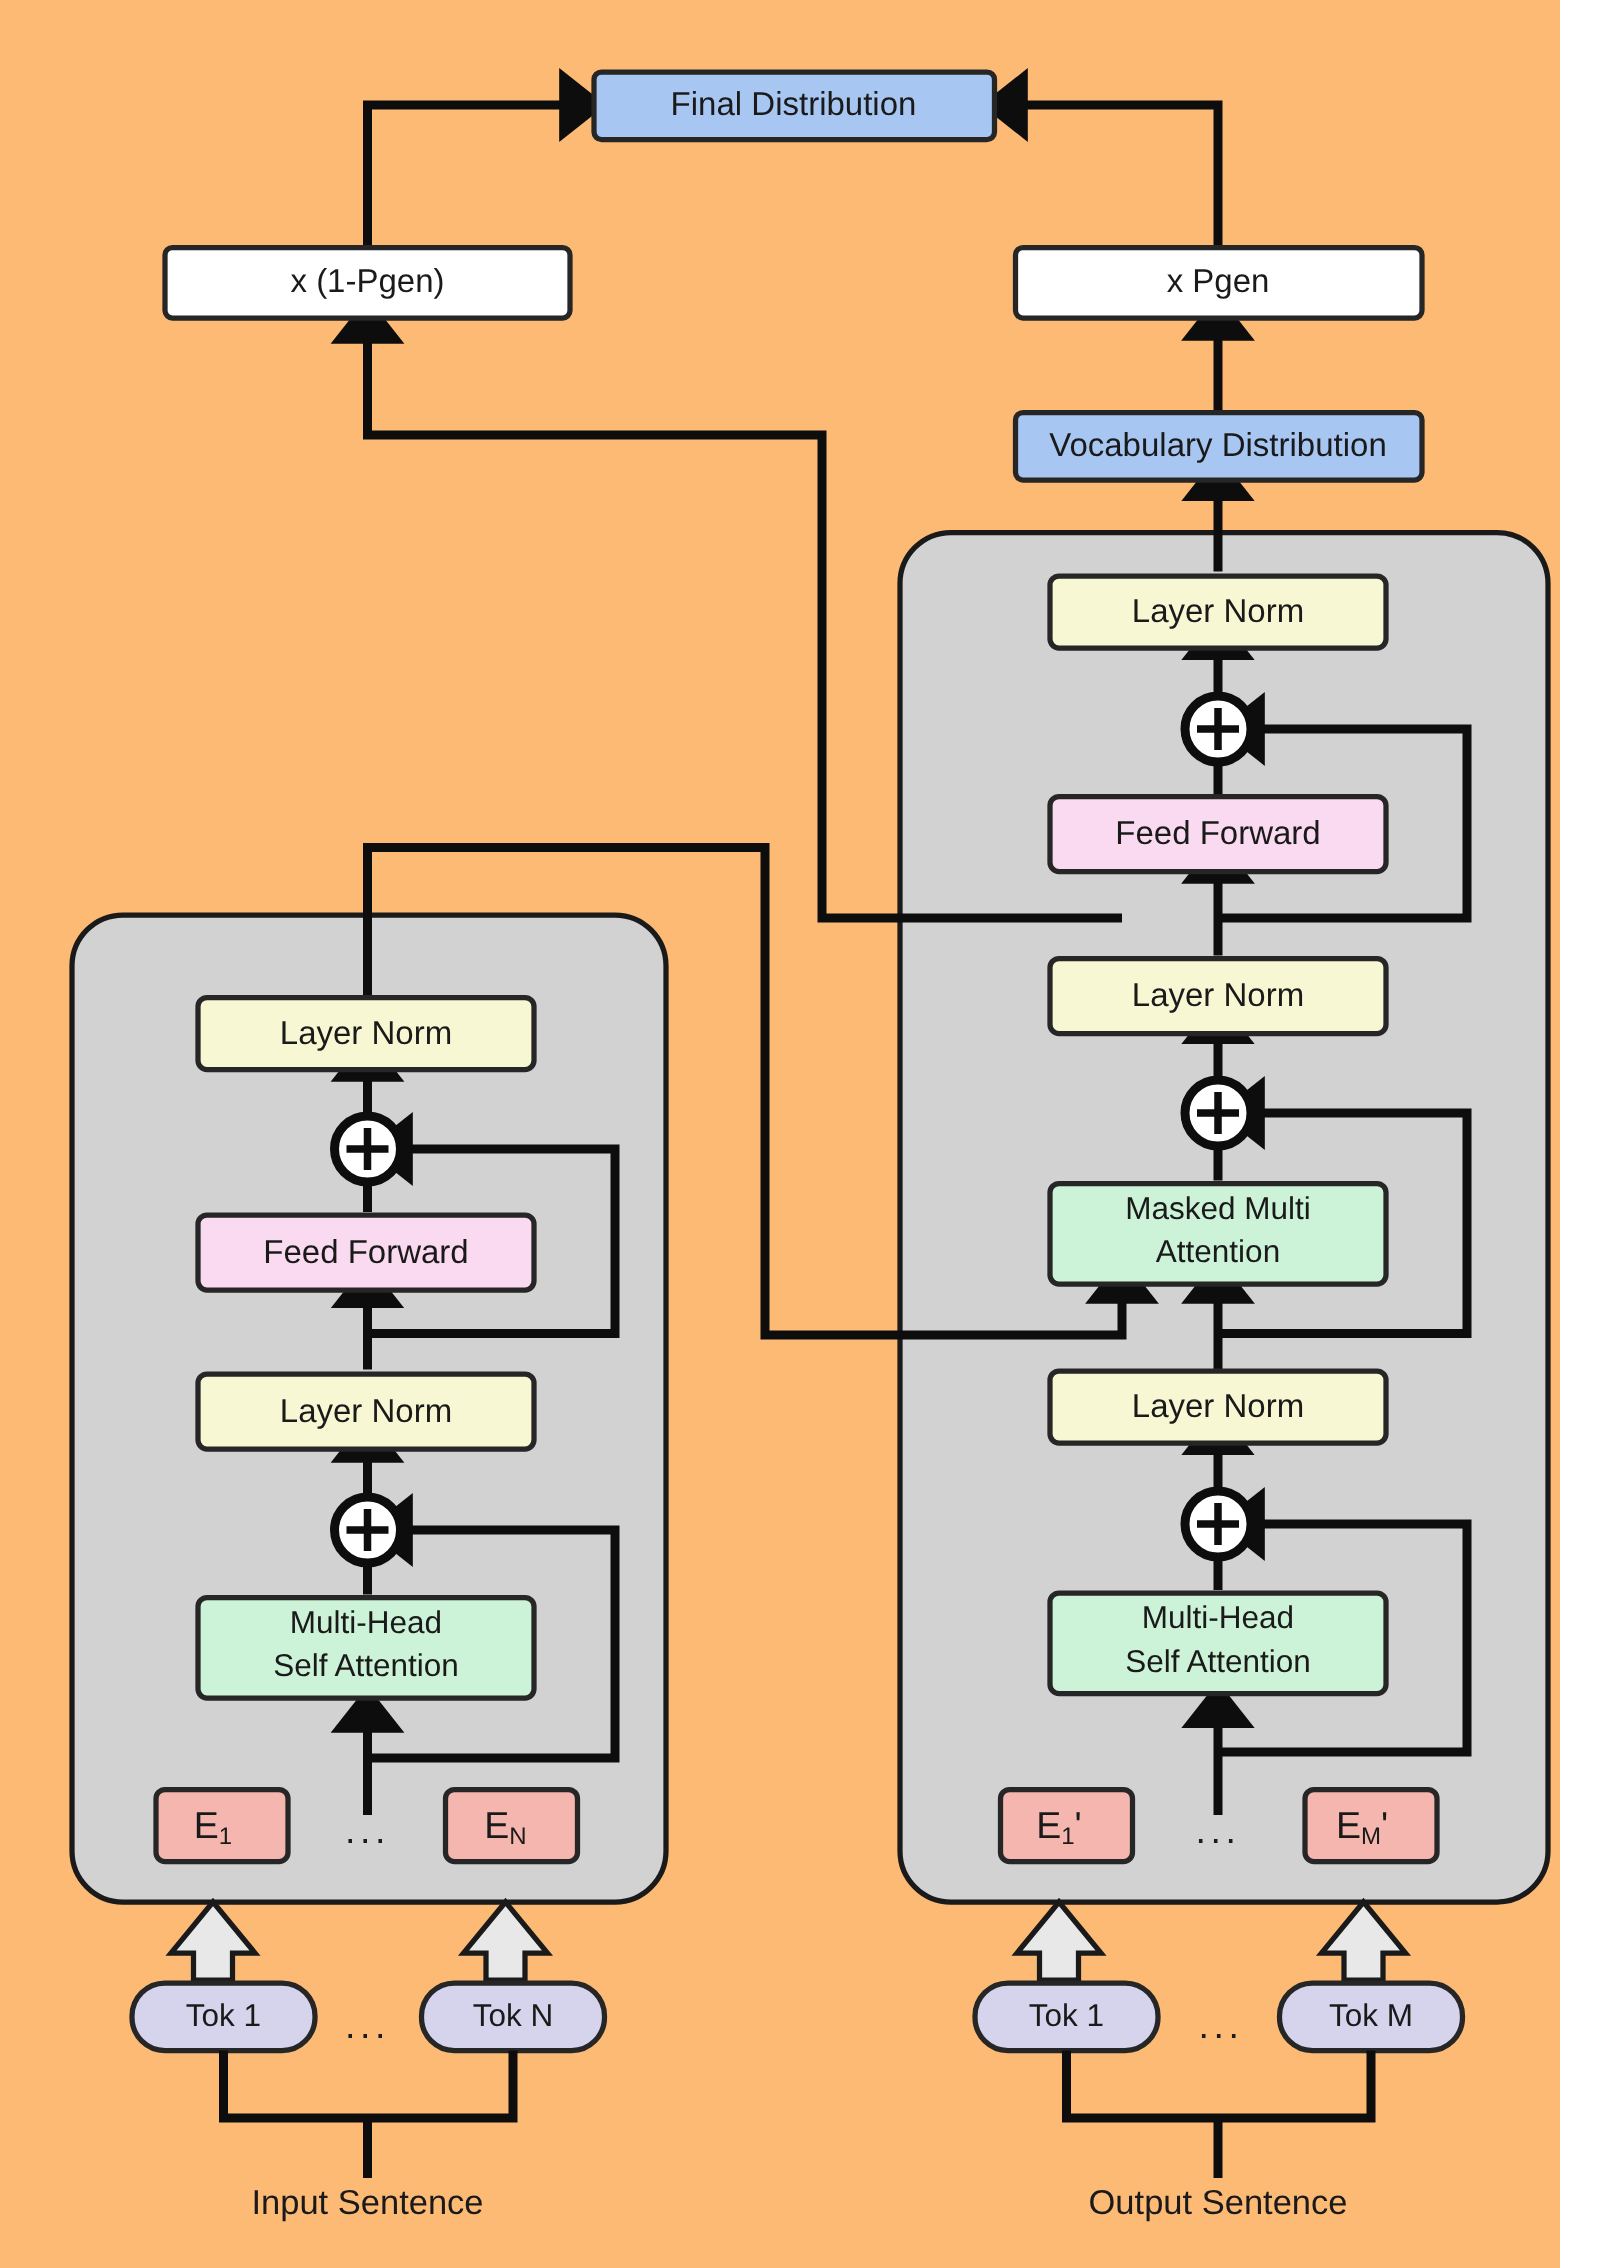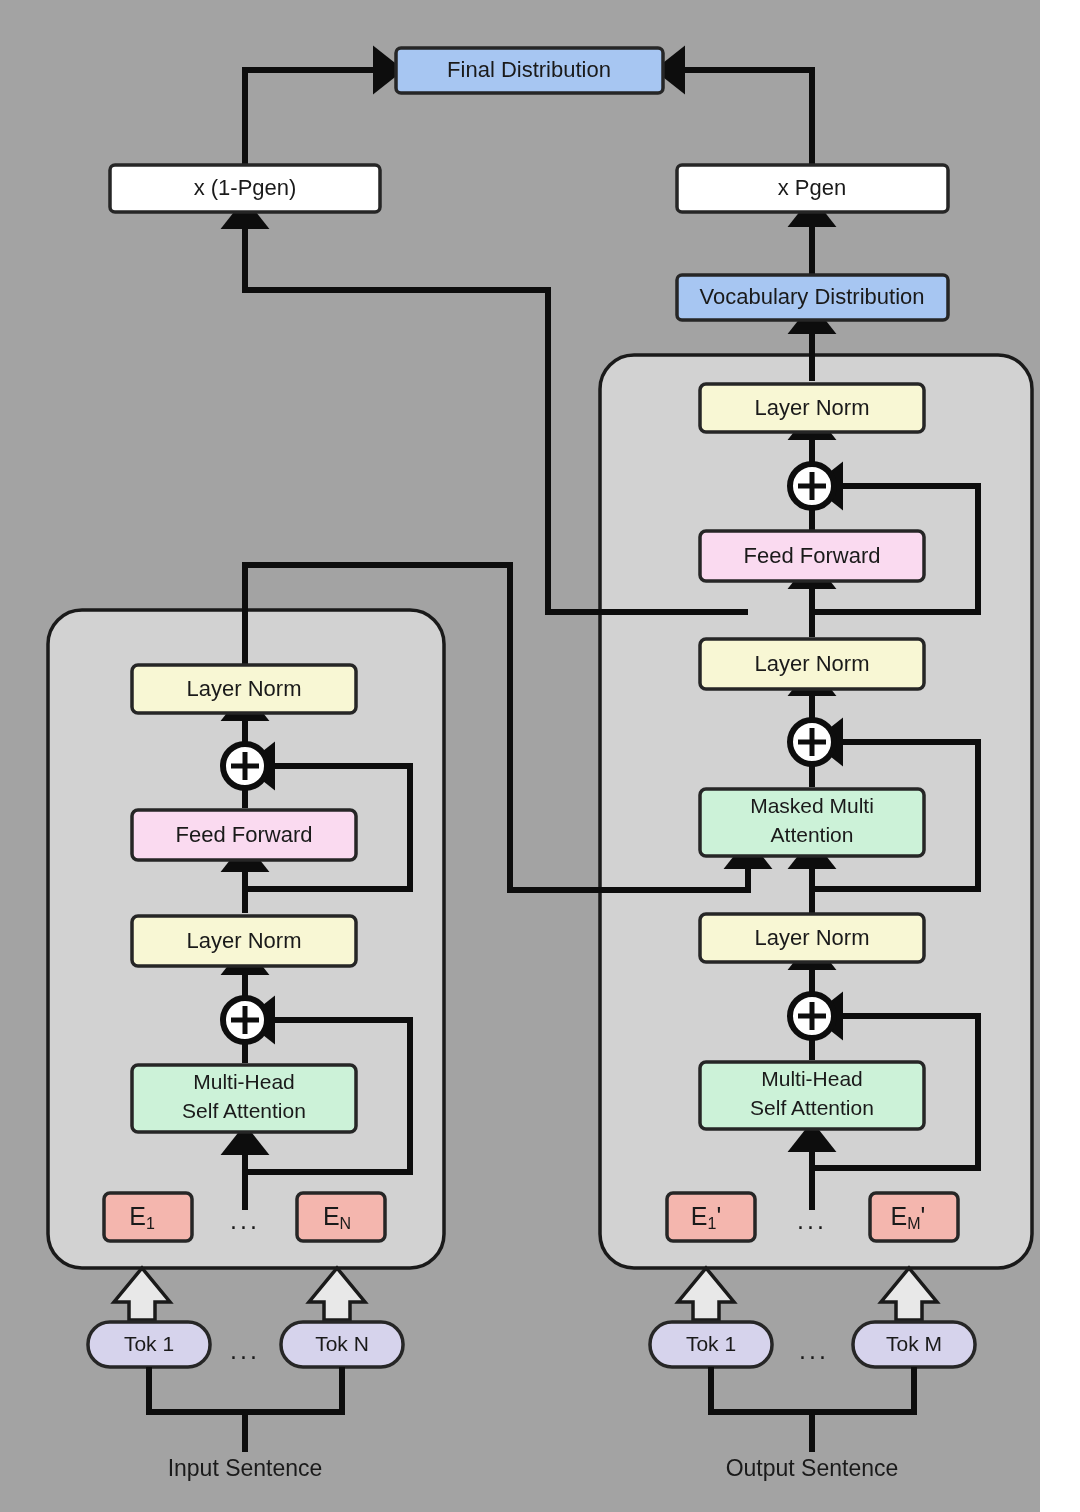--- a/index.html
+++ b/index.html
@@ -1,17 +1,17 @@
 <!DOCTYPE html>
 <html><head>
 <meta charset="utf-8">
 <style>
   html,body{margin:0;padding:0;background:#ffffff;}
   body{width:1080px;height:1512px;overflow:hidden;font-family:"Liberation Sans",sans-serif;}
-  #stage{position:relative;width:1040px;height:1512px;background:#a3a3a3;}
+  #stage{position:relative;width:1040px;height:1512px;background:#fdba74;}
   svg{display:block;}
   .boxtext{font-family:"Liberation Sans",sans-serif;font-size:22px;fill:#1a1a1a;text-anchor:middle;dominant-baseline:middle;}
   .boxtext.sm{font-size:21px;}
   .caption{font-family:"Liberation Sans",sans-serif;font-size:23px;fill:#1a1a1a;text-anchor:middle;dominant-baseline:middle;}
   .etext{font-family:"Liberation Sans",sans-serif;font-size:25px;fill:#1a1a1a;text-anchor:middle;dominant-baseline:middle;}
   .esub{font-size:16px;}
   .toktext{font-family:"Liberation Sans",sans-serif;font-size:21px;fill:#1a1a1a;text-anchor:middle;dominant-baseline:middle;}
   .wire{stroke:#0d0d0d;stroke-width:6;fill:none;stroke-linecap:butt;stroke-linejoin:miter;}
   .wirethin{stroke:#0d0d0d;stroke-width:5;fill:none;}
   .nodebox{stroke:#262626;stroke-width:3.5;}

